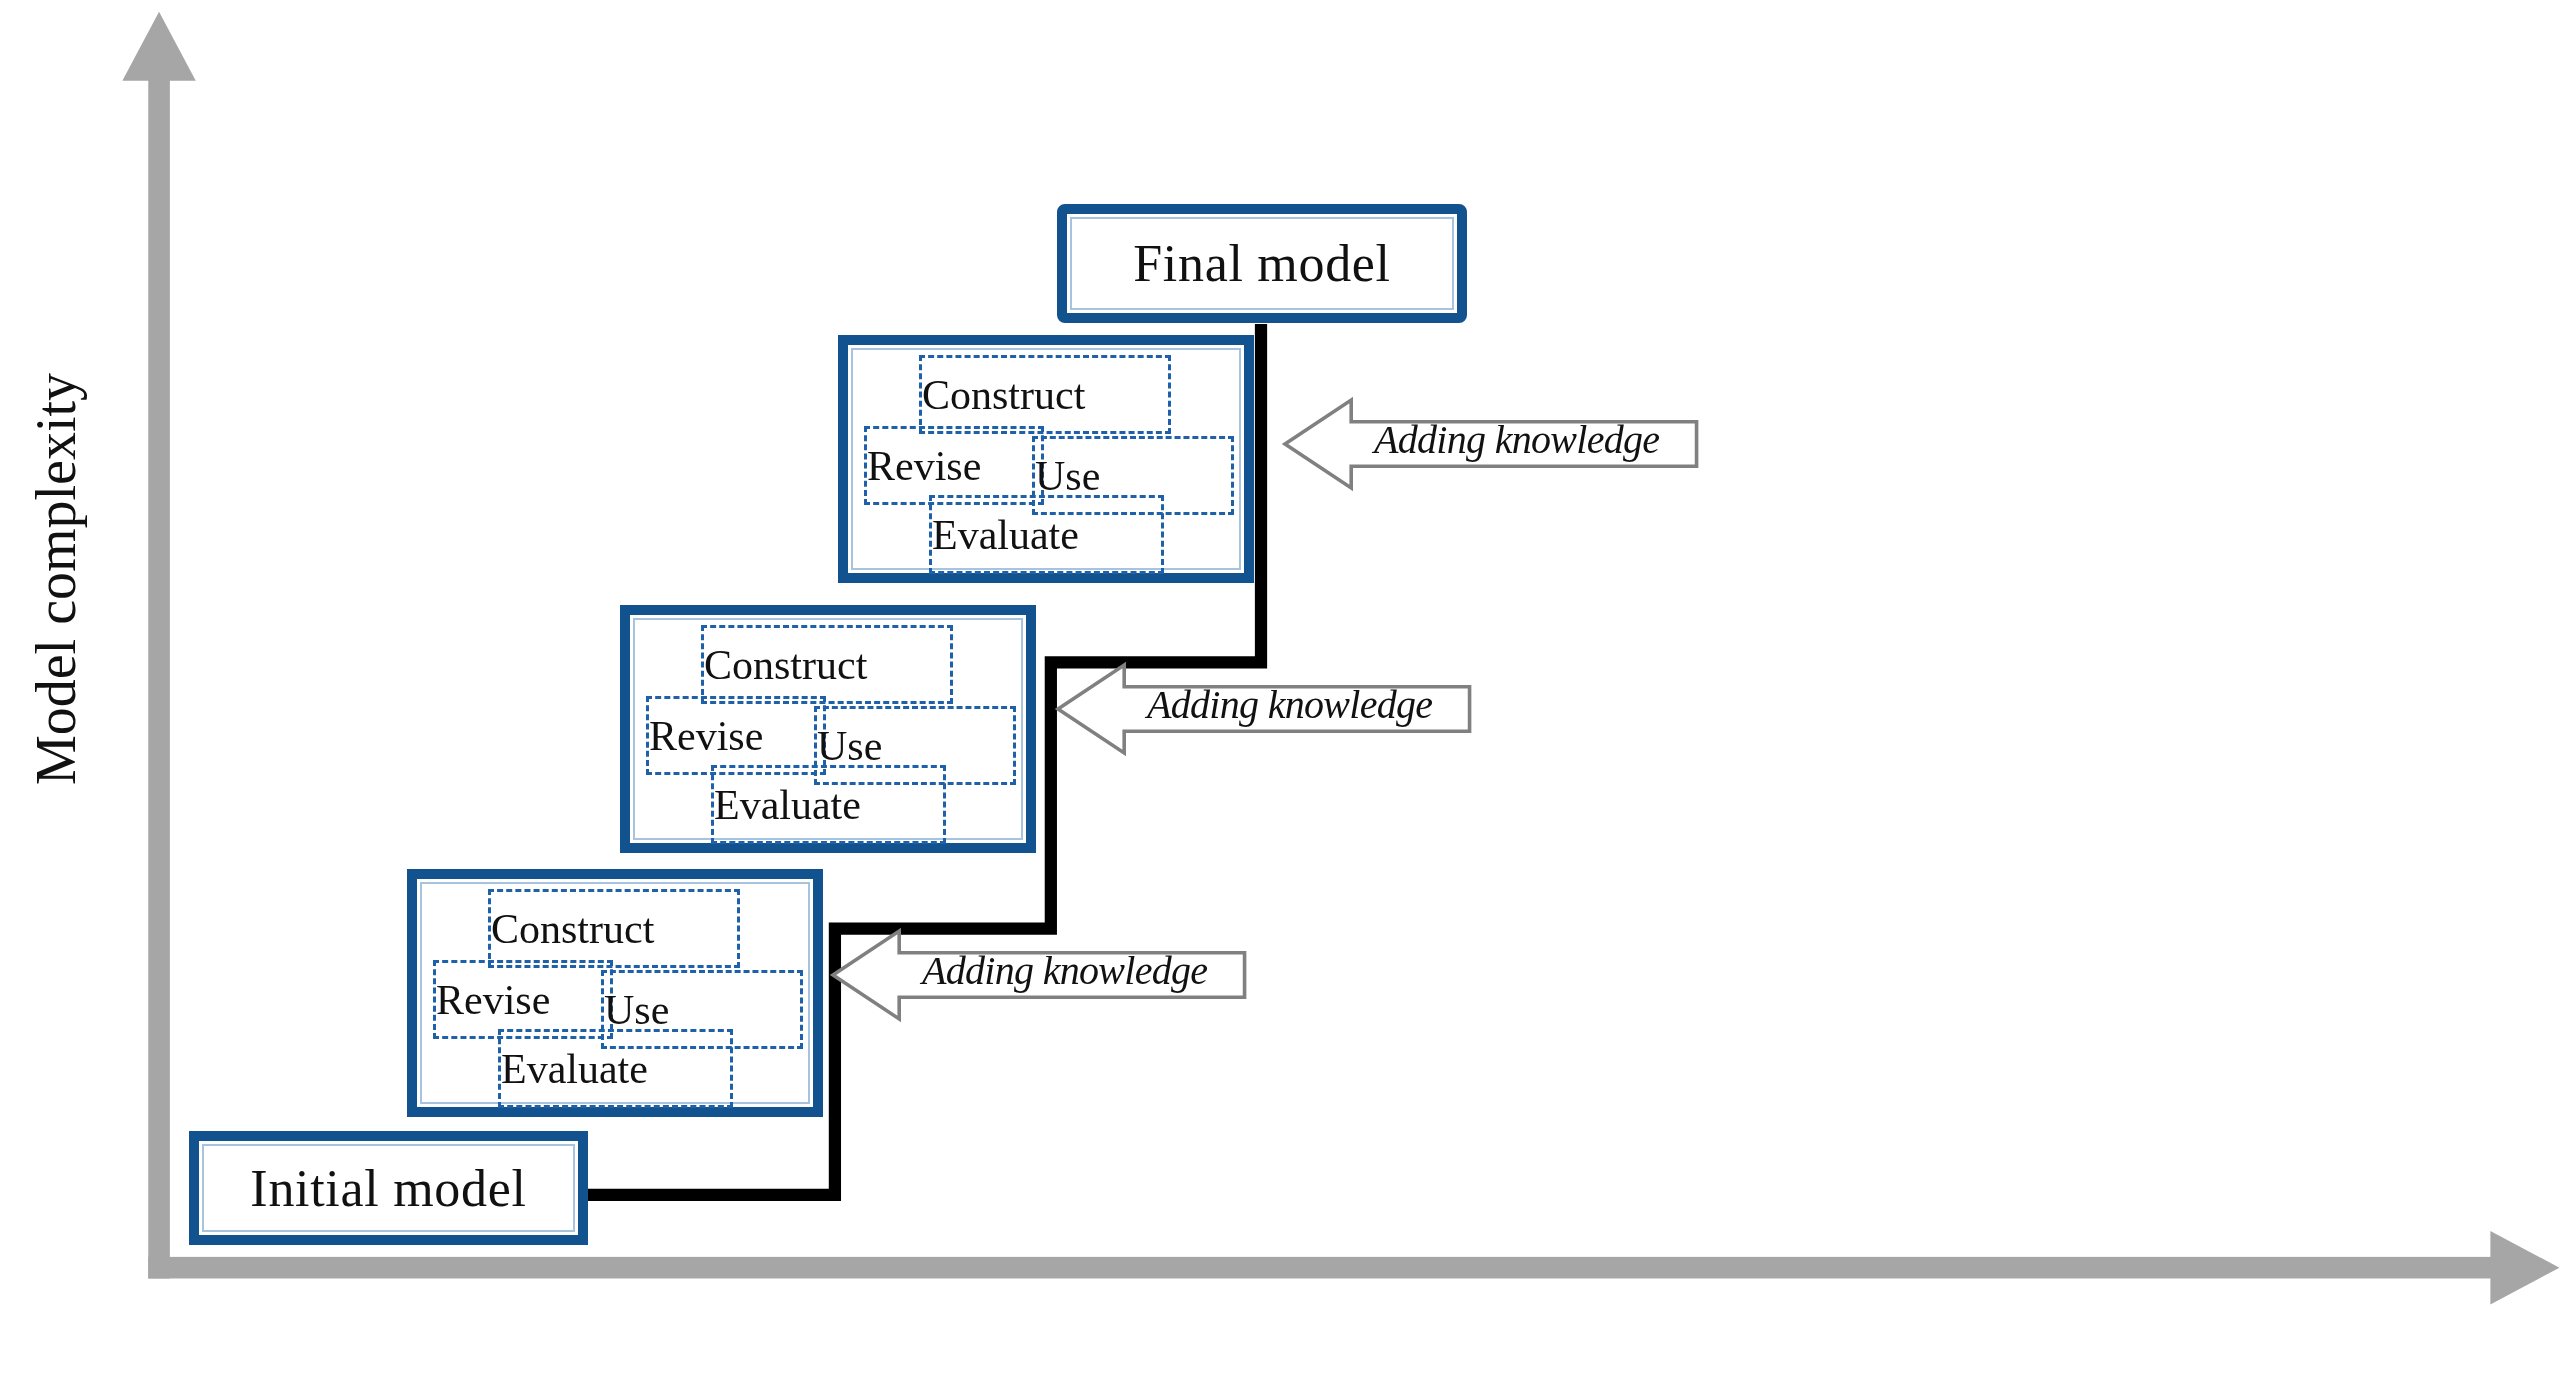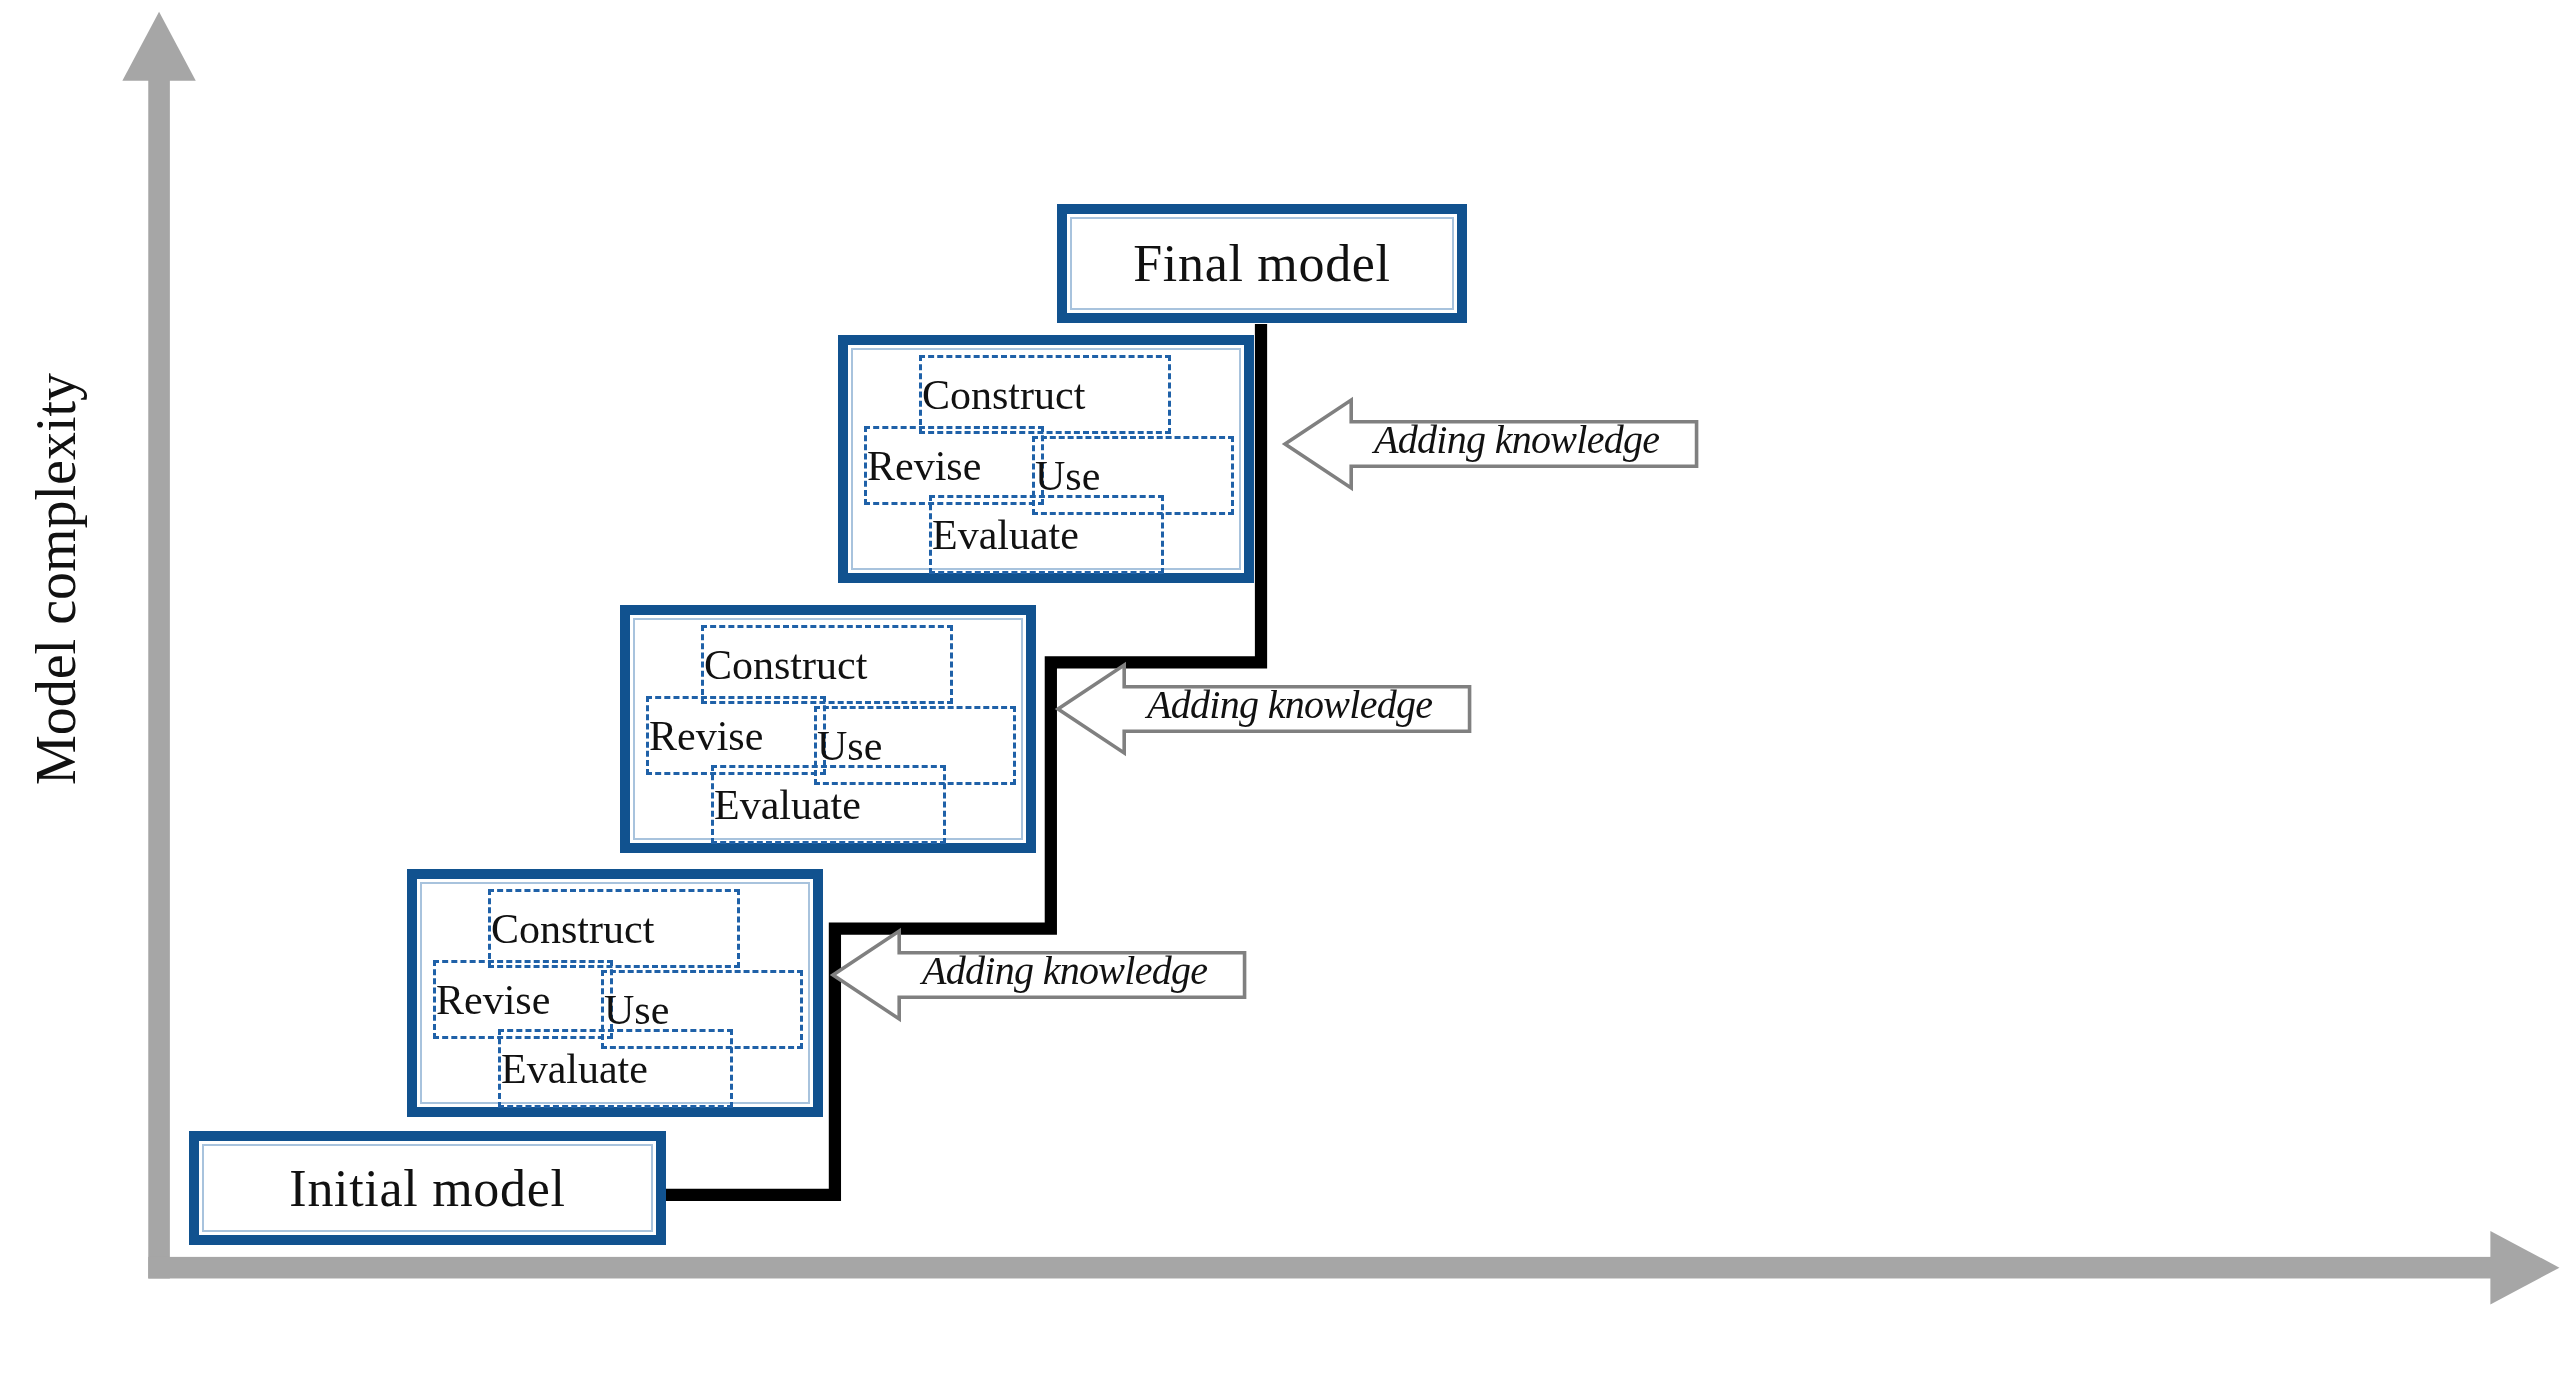--- a/index.html
+++ b/index.html
@@ -88,25 +88,26 @@
     color: #111111;
     z-index: 2;
     white-space: nowrap;
   }
 
   #final-model-box {
     left: 1057px;
     top: 204px;
     width: 410px;
     height: 119px;
+    border-radius: 8px;
   }
   #initial-model-box {
     left: 189px;
     top: 1131px;
-    width: 477px;
+    width: 399px;
     height: 114px;
   }
 
   
   .stage-box {
     position: absolute;
     box-sizing: border-box;
     border: 10px solid #11528F;
     background: #ffffff;
     z-index: 5;

